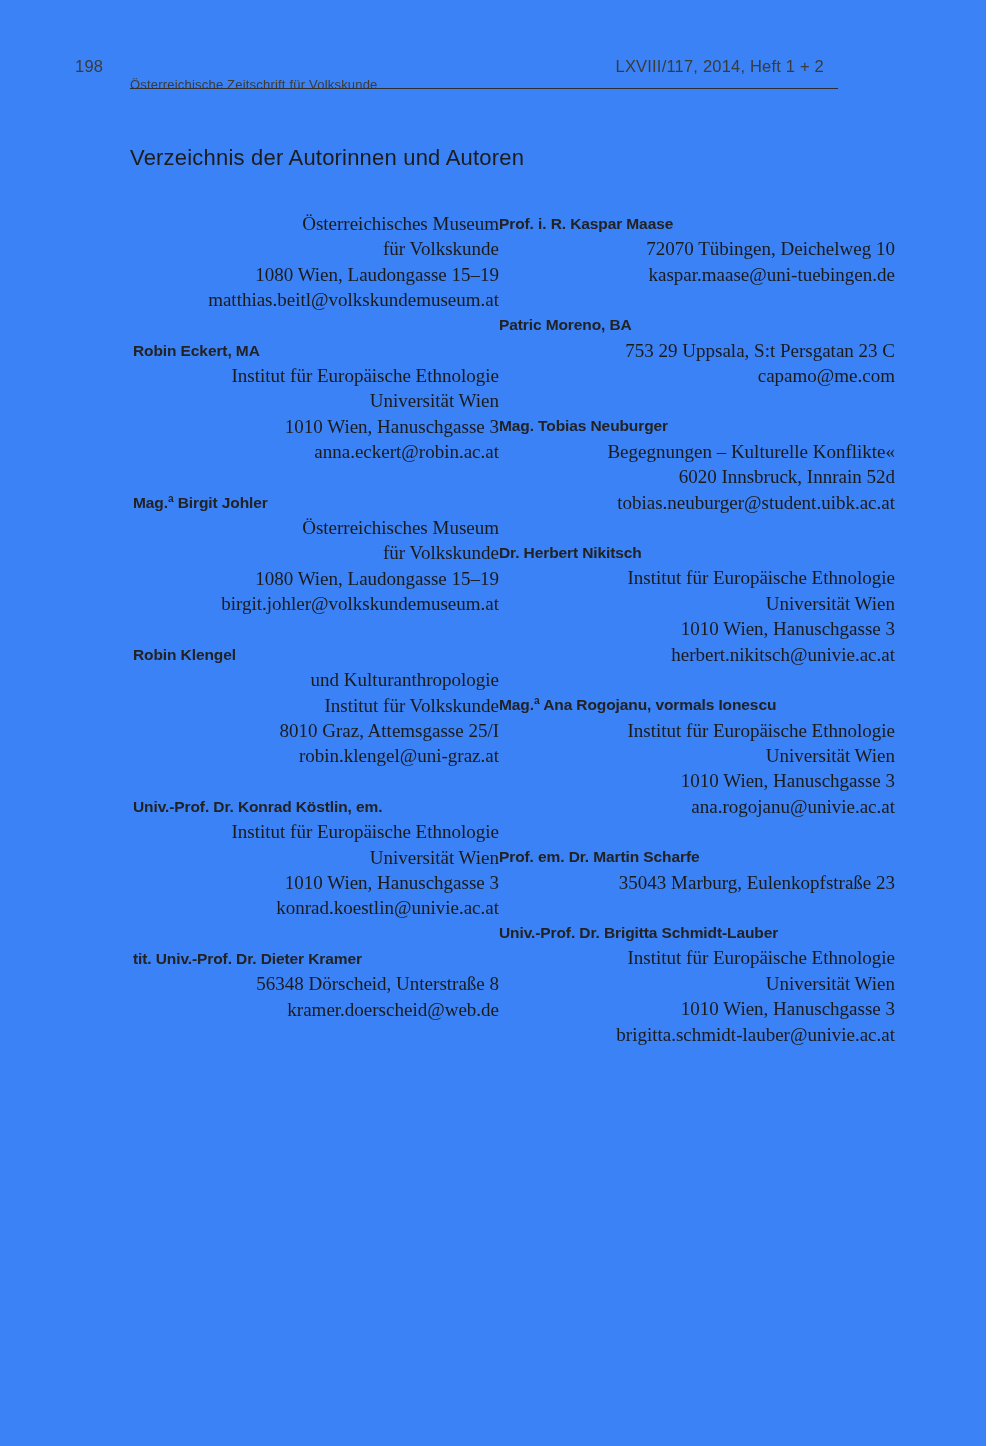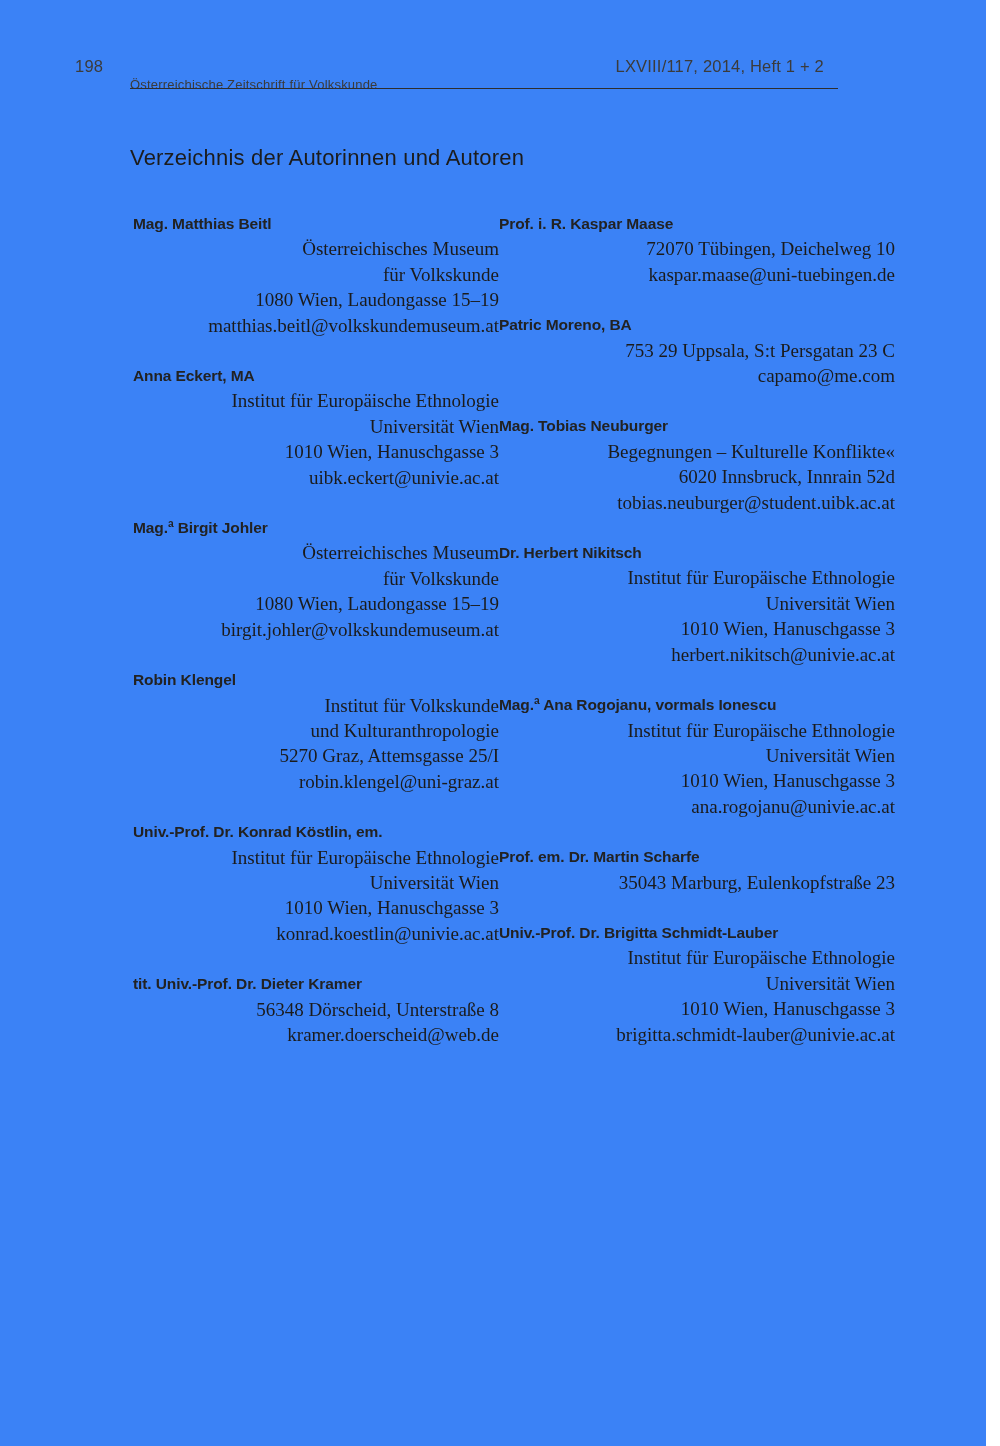--- a/index.html
+++ b/index.html
@@ -77,52 +77,51 @@
 
   <div class="issue-info">LXVIII/117, 2014, Heft 1 + 2</div>
 
   <div class="header-rule"></div>
 
   <h1 class="section-heading">Verzeichnis der Autorinnen und Autoren</h1>
 
   <div class="columns">
     <div class="column column-left">
         <div class="entry">
-    <div class="entry-name">Mag. Matthias Beitl</div>
     <div class="entry-lines">
             <div class="entry-line">Österreichisches Museum</div>
             <div class="entry-line">für Volkskunde</div>
             <div class="entry-line">1080 Wien, Laudongasse 15–19</div>
             <div class="entry-line">matthias.beitl@volkskundemuseum.at</div>
           </div>
   </div>
         <div class="entry">
-    <div class="entry-name">Anna Eckert, MA</div>
+    <div class="entry-name">Robin Eckert, MA</div>
     <div class="entry-lines">
             <div class="entry-line">Institut für Europäische Ethnologie</div>
             <div class="entry-line">Universität Wien</div>
             <div class="entry-line">1010 Wien, Hanuschgasse 3</div>
-            <div class="entry-line">uibk.eckert@univie.ac.at</div>
+            <div class="entry-line">anna.eckert@robin.ac.at</div>
           </div>
   </div>
         <div class="entry">
     <div class="entry-name">Mag.ª Birgit Johler</div>
     <div class="entry-lines">
             <div class="entry-line">Österreichisches Museum</div>
             <div class="entry-line">für Volkskunde</div>
             <div class="entry-line">1080 Wien, Laudongasse 15–19</div>
             <div class="entry-line">birgit.johler@volkskundemuseum.at</div>
           </div>
   </div>
         <div class="entry">
     <div class="entry-name">Robin Klengel</div>
     <div class="entry-lines">
+            <div class="entry-line">und Kulturanthropologie</div>
             <div class="entry-line">Institut für Volkskunde</div>
-            <div class="entry-line">und Kulturanthropologie</div>
-            <div class="entry-line">5270 Graz, Attemsgasse 25/I</div>
+            <div class="entry-line">8010 Graz, Attemsgasse 25/I</div>
             <div class="entry-line">robin.klengel@uni-graz.at</div>
           </div>
   </div>
         <div class="entry">
     <div class="entry-name">Univ.-Prof. Dr. Konrad Köstlin, em.</div>
     <div class="entry-lines">
             <div class="entry-line">Institut für Europäische Ethnologie</div>
             <div class="entry-line">Universität Wien</div>
             <div class="entry-line">1010 Wien, Hanuschgasse 3</div>
             <div class="entry-line">konrad.koestlin@univie.ac.at</div>

